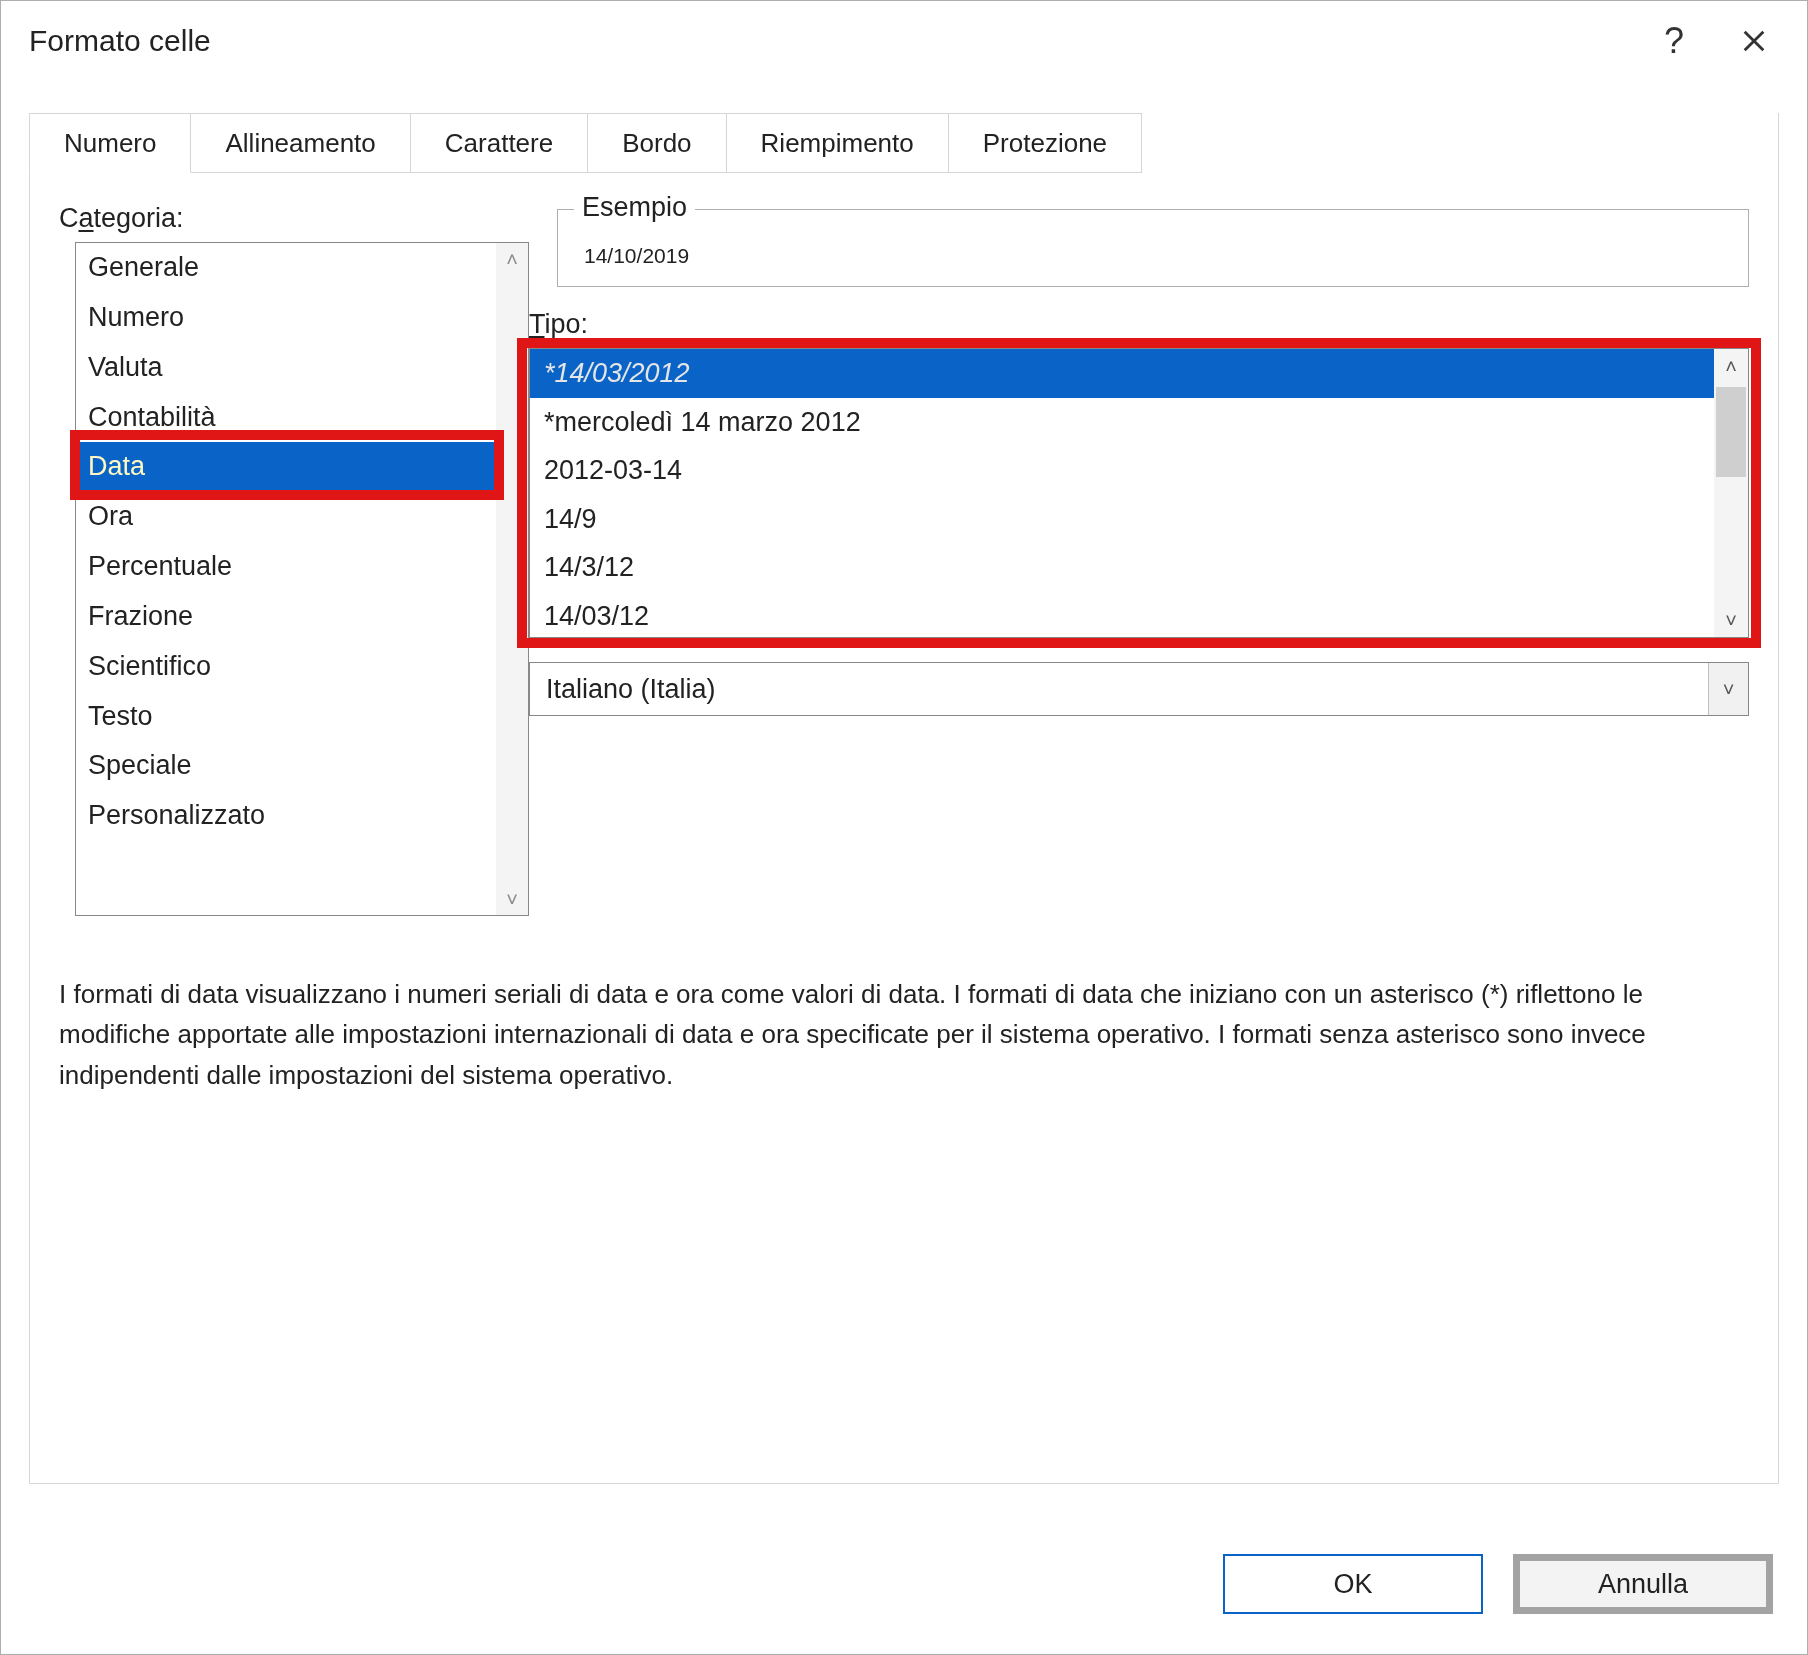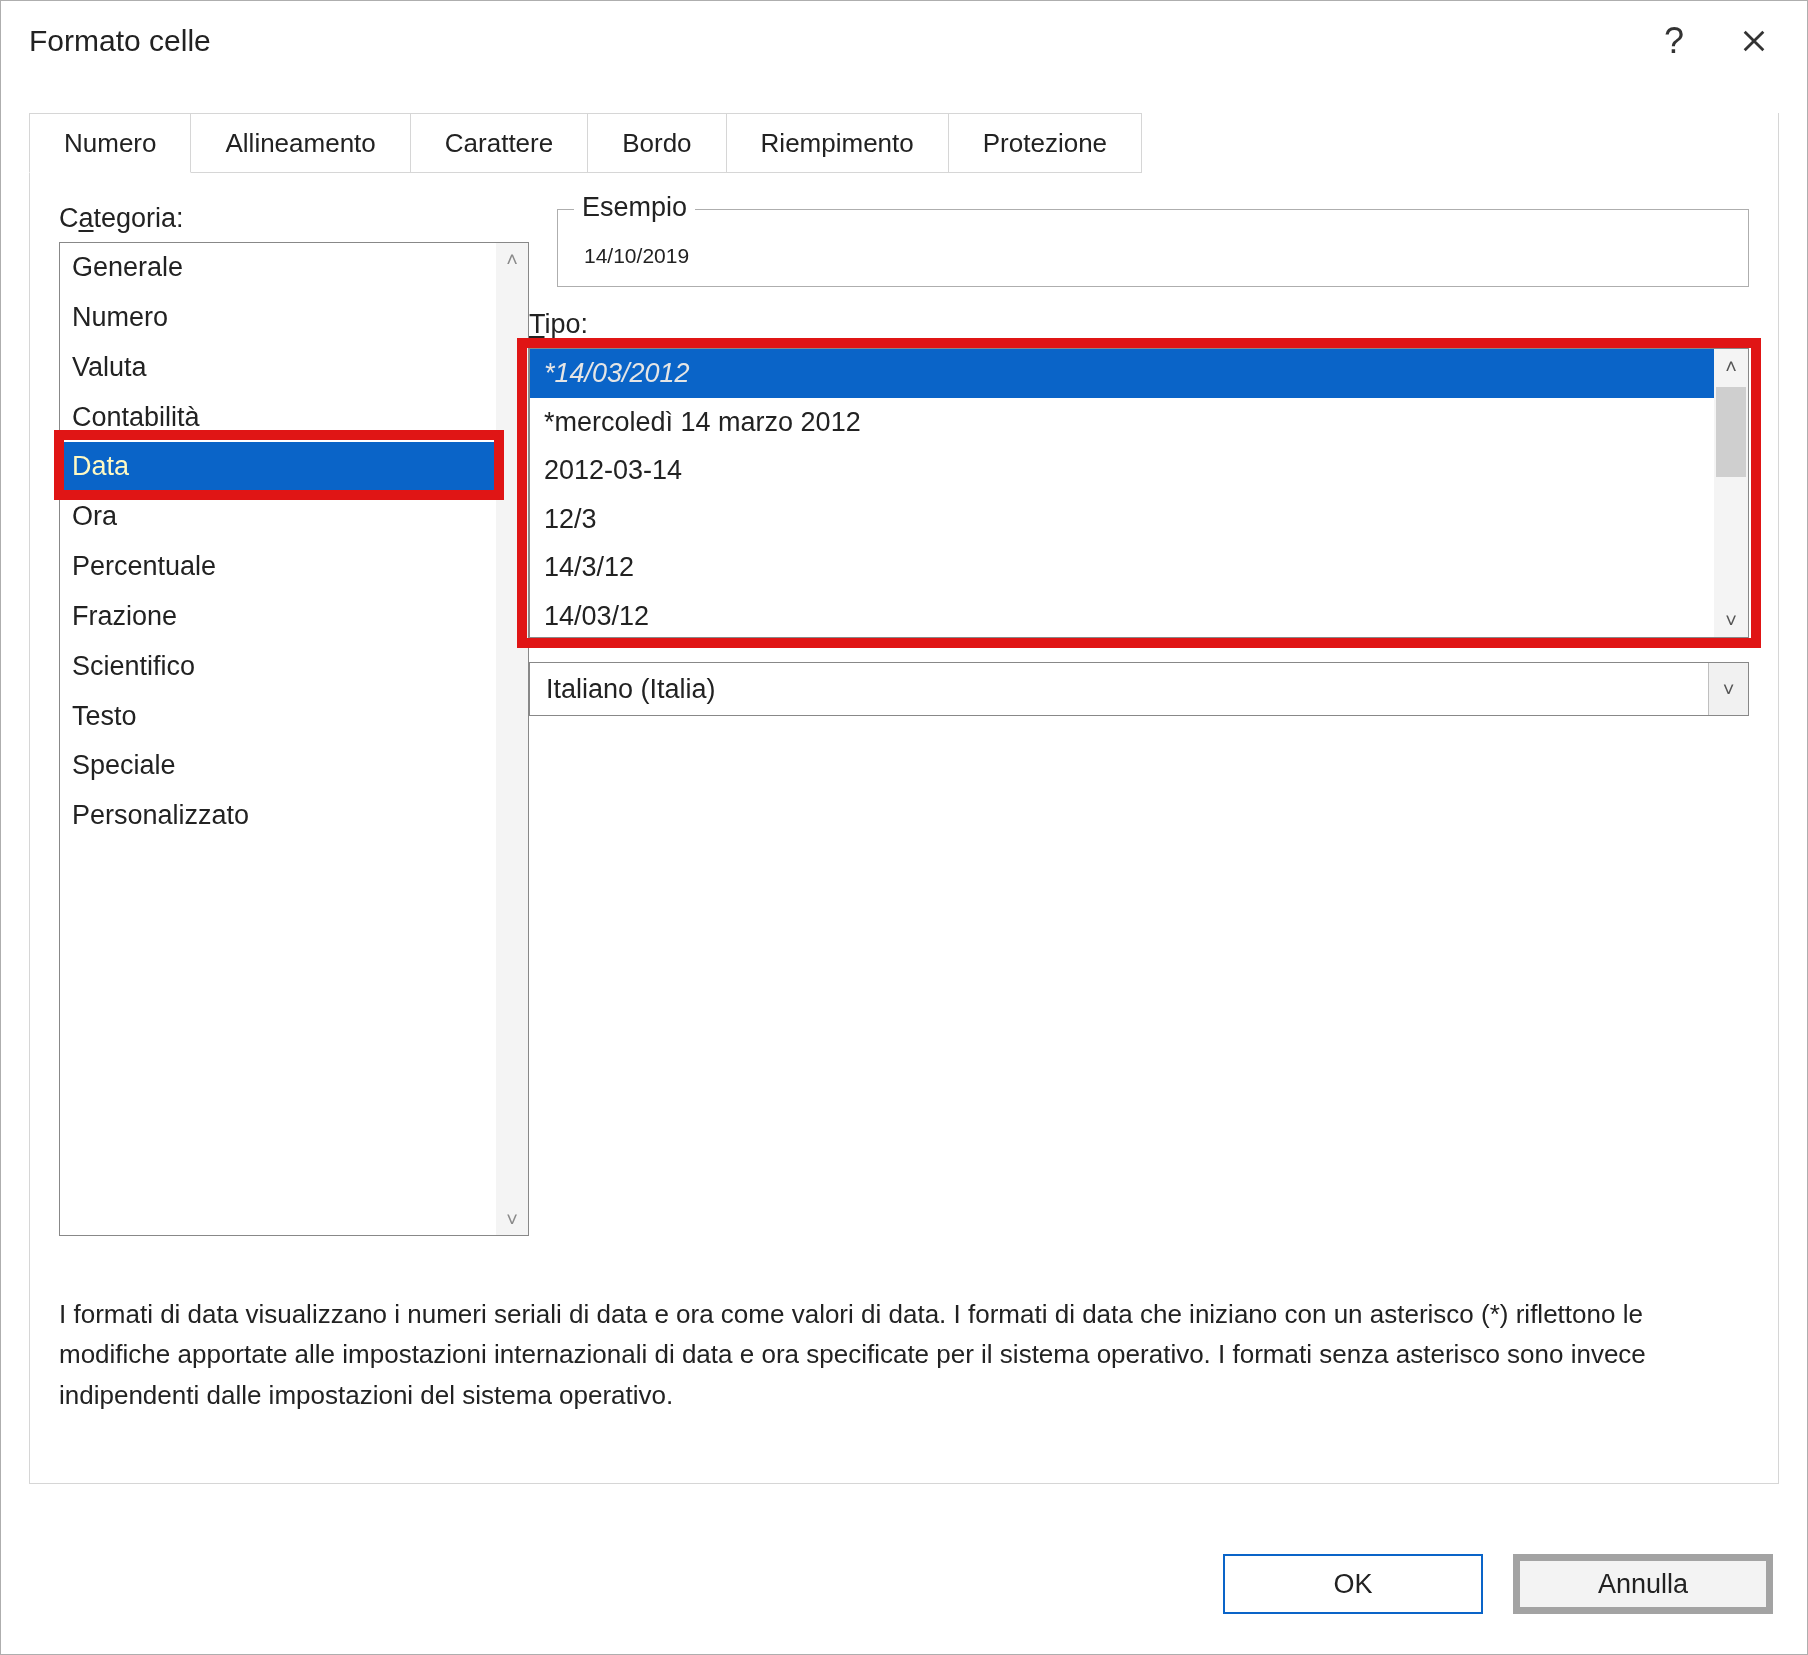--- a/index.html
+++ b/index.html
@@ -92,23 +92,24 @@
   
   .cols {
     display:flex;
     align-items:flex-start;
   }
 
   
   .catwrap { width: 470px; }
   .listbox {
     border:1px solid #888;
-    height: 994px;
+    height: 674px;
     position:relative;
     background:#fff;
+    margin-left:16px;
   }
   .listbox .track {
     position:absolute;
     right:0; top:0; bottom:0; width:32px;
     background:#f4f4f4;
     display:flex; flex-direction:column; justify-content:space-between;
   }
   .listbox .arrow {
     height:32px; display:flex; align-items:center; justify-content:center;
     color:#8a8a8a;
@@ -314,21 +315,21 @@
         <div class="label">
           <span class="u">T</span><span>ipo:</span>
         </div>
 
         <div style="position:relative;">
           <div class="typebox">
             <div class="items" id="type-items">
                 <div class="item selected">*14/03/2012</div>
                 <div class="item">*mercoledì 14 marzo 2012</div>
                 <div class="item">2012-03-14</div>
-                <div class="item">12/3</div>
+                <div class="item">14/9</div>
                 <div class="item">14/3/12</div>
                 <div class="item">14/03/12</div>
               </div>
             <div class="track">
               <div class="arr up">
                   <span class="chev">˄</span>
                 </div>
               <div class="thumb"></div>
               <div class="arr down">
                   <span class="chev">˅</span>

